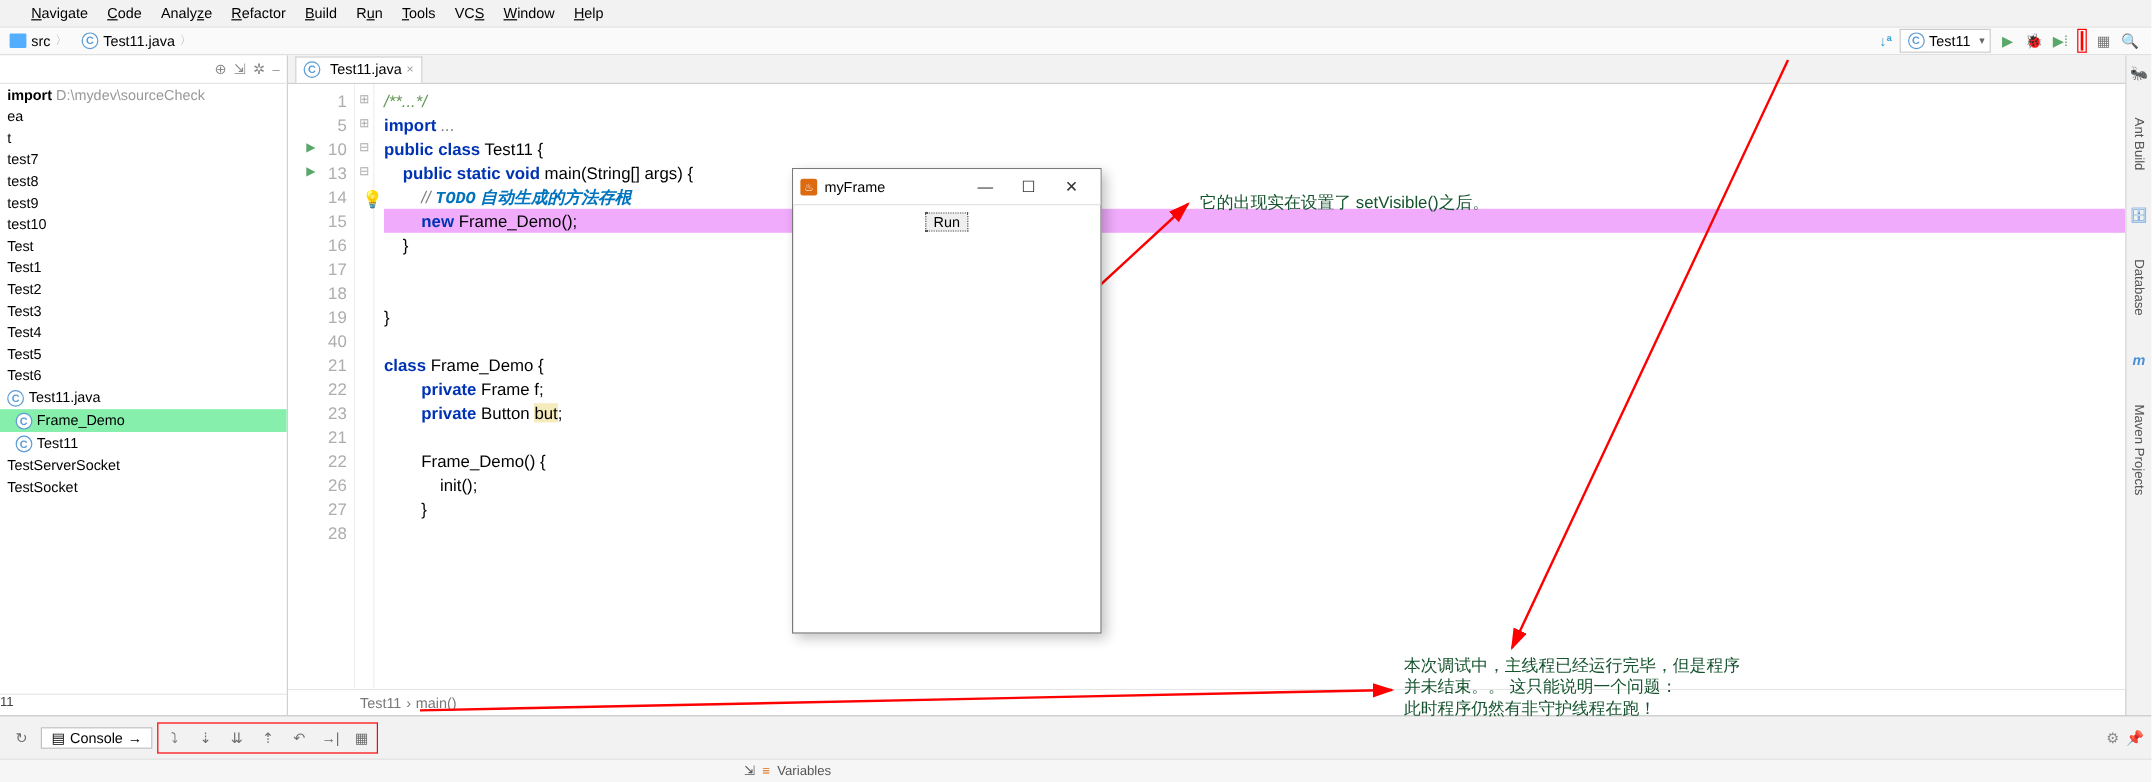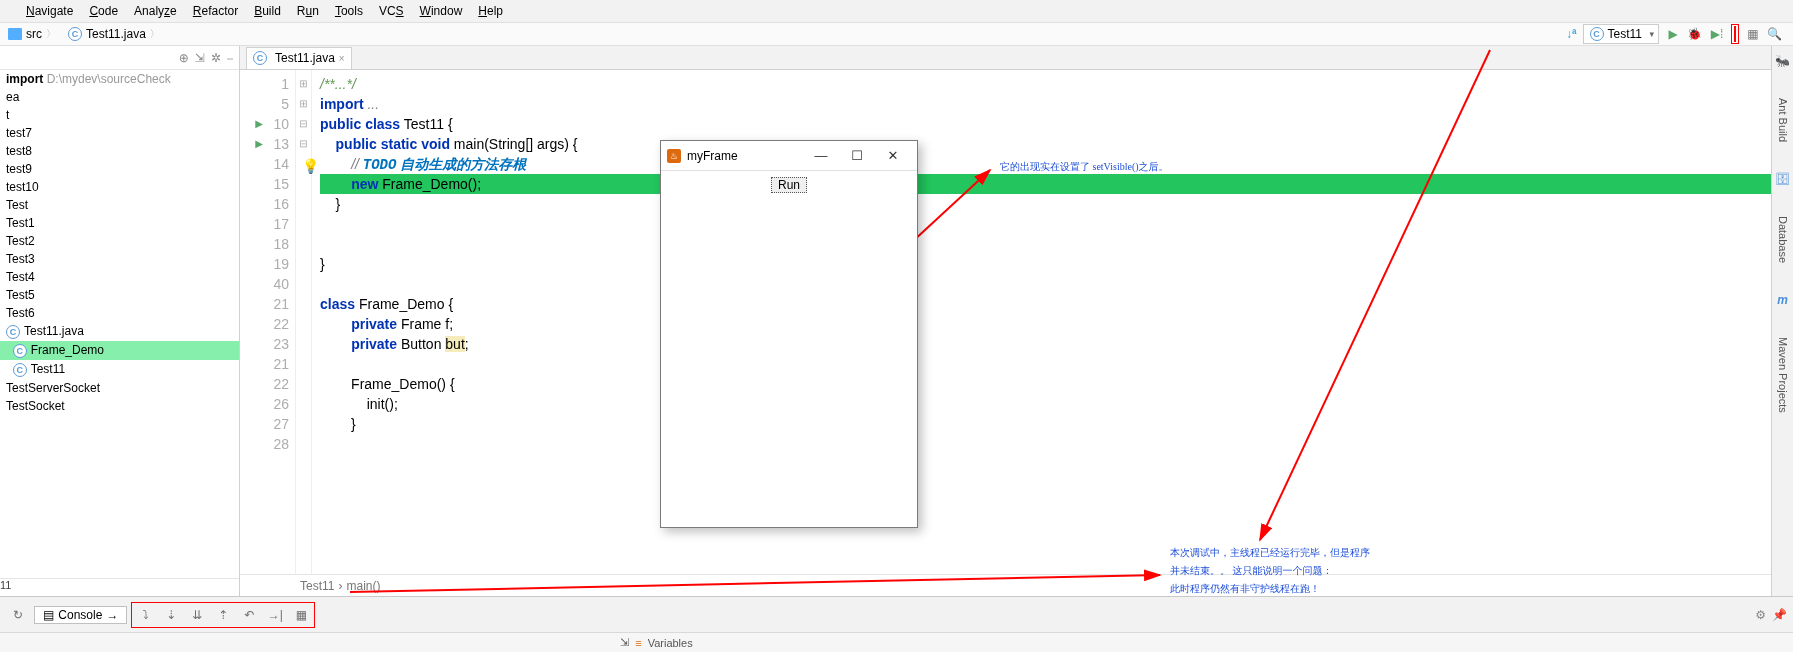--- a/index.html
+++ b/index.html
@@ -46,21 +46,21 @@
 .tab .close { color: #999; font-size: 10px; cursor: pointer; }
 
 .code-area { flex: 1; display: flex; position: relative; background: #fff; font-family: "Consolas","JetBrains Mono",monospace; font-size: 14px; line-height: 20px; overflow: hidden; }
 .gutter { width: 56px; text-align: right; color: #adadad; padding: 4px 6px 4px 0; background: #fff; border-right: 1px solid #eee; user-select: none; }
 .gutter .ln { height: 20px; position: relative; }
 .gutter .run-mark::before { content: "▶"; color: #59a869; position: absolute; right: 26px; font-size: 10px; }
 .fold-col { width: 16px; background: #fff; border-right: 1px solid #eee; padding-top: 4px; }
 .fold-col div { height: 20px; text-align: center; color: #aaa; font-size: 10px; }
 .code { flex: 1; padding: 4px 0 4px 8px; white-space: pre; overflow: hidden; }
 .code .line { height: 20px; }
-.hl-line { background: #22c55e; }
+.hl-line { background: #f0abfc; }
 .kw { color: #0033b3; font-weight: bold; }
 .cm { color: #808080; font-style: italic; }
 .cm-g { color: #629755; font-style: italic; }
 .todo { color: #0073bf; font-style: italic; font-weight: bold; font-family: Liberation Mono, monospace; }
 .warn-u { background: #f6ebbc; }
 .bulb { position: absolute; left: 62px; top: 86px; color: #e2a100; font-size: 14px; }
 
 .editor-crumb { height: 22px; border-top: 1px solid #e5e5e5; padding-left: 60px; color: #777; font-size: 12px; display: flex; align-items: center; gap: 4px; }
 
 
@@ -83,21 +83,21 @@
 
 .myframe { position: absolute; left: 660px; top: 140px; width: 258px; height: 388px; background: #fff; border: 1px solid #7a7a7a; box-shadow: 4px 4px 10px rgba(0,0,0,0.25); z-index: 50; }
 .mf-title { height: 30px; background: #fff; border-bottom: 1px solid #e0e0e0; display: flex; align-items: center; padding: 0 6px; }
 .mf-title .jicon { width: 14px; height: 14px; background: #de6a10; border-radius: 2px; margin-right: 6px; display: inline-flex; align-items: center; justify-content: center; color: #fff; font-size: 9px; }
 .mf-title .spacer { flex: 1; }
 .mf-title .wbtn { width: 36px; text-align: center; font-size: 13px; color: #333; cursor: pointer; }
 .mf-body { display: flex; justify-content: center; padding-top: 6px; }
 .mf-run { border: 1px dotted #555; padding: 0 6px; background: #efefef; font-size: 12px; cursor: pointer; }
 
 
-.anno { position: absolute; color: #1d4ed8; font-size: 10px; font-family: Liberation Serif, serif; white-space: nowrap; z-index: 40; }
+.anno { position: absolute; color: #14532d; font-size: 14px; font-family: Liberation Sans, sans-serif; white-space: nowrap; z-index: 40; }
 .arrow-svg { position: absolute; z-index: 39; pointer-events: none; }
 </style>
 </head>
 <body>
 
 <div class="menubar">
   <span><u>N</u>avigate</span>
   <span><u>C</u>ode</span>
   <span>Analy<u>z</u>e</span>
   <span><u>R</u>efactor</span>

